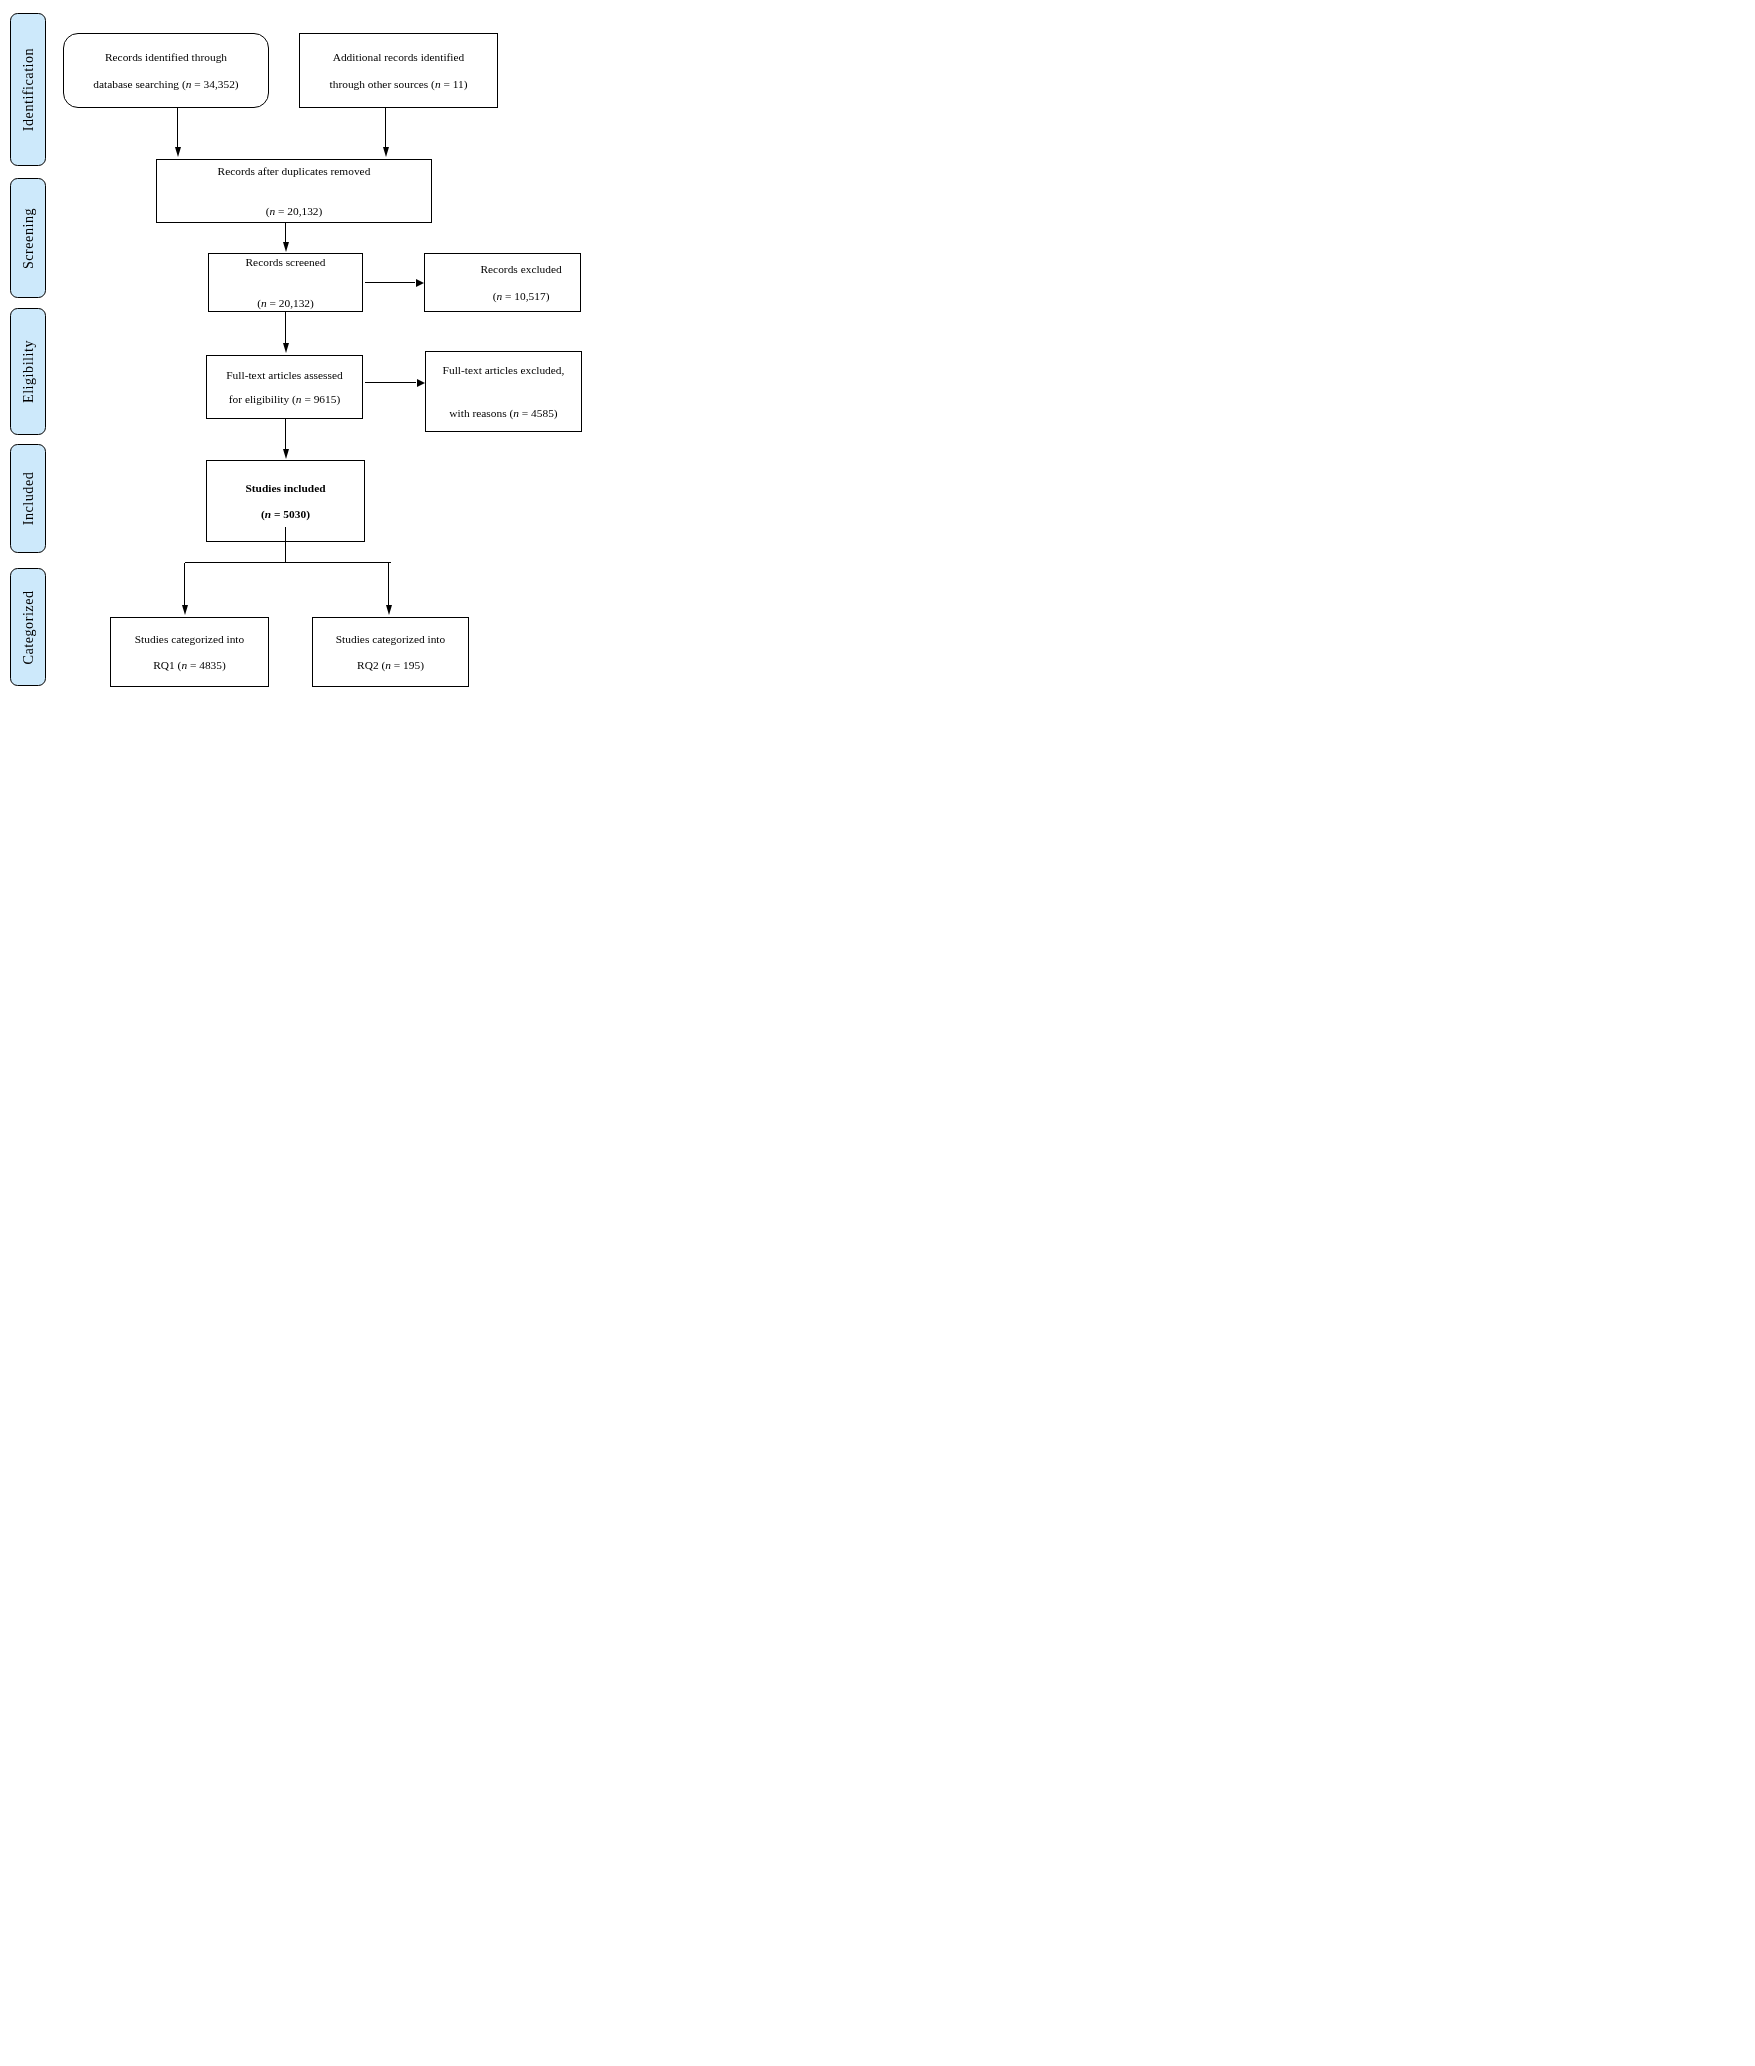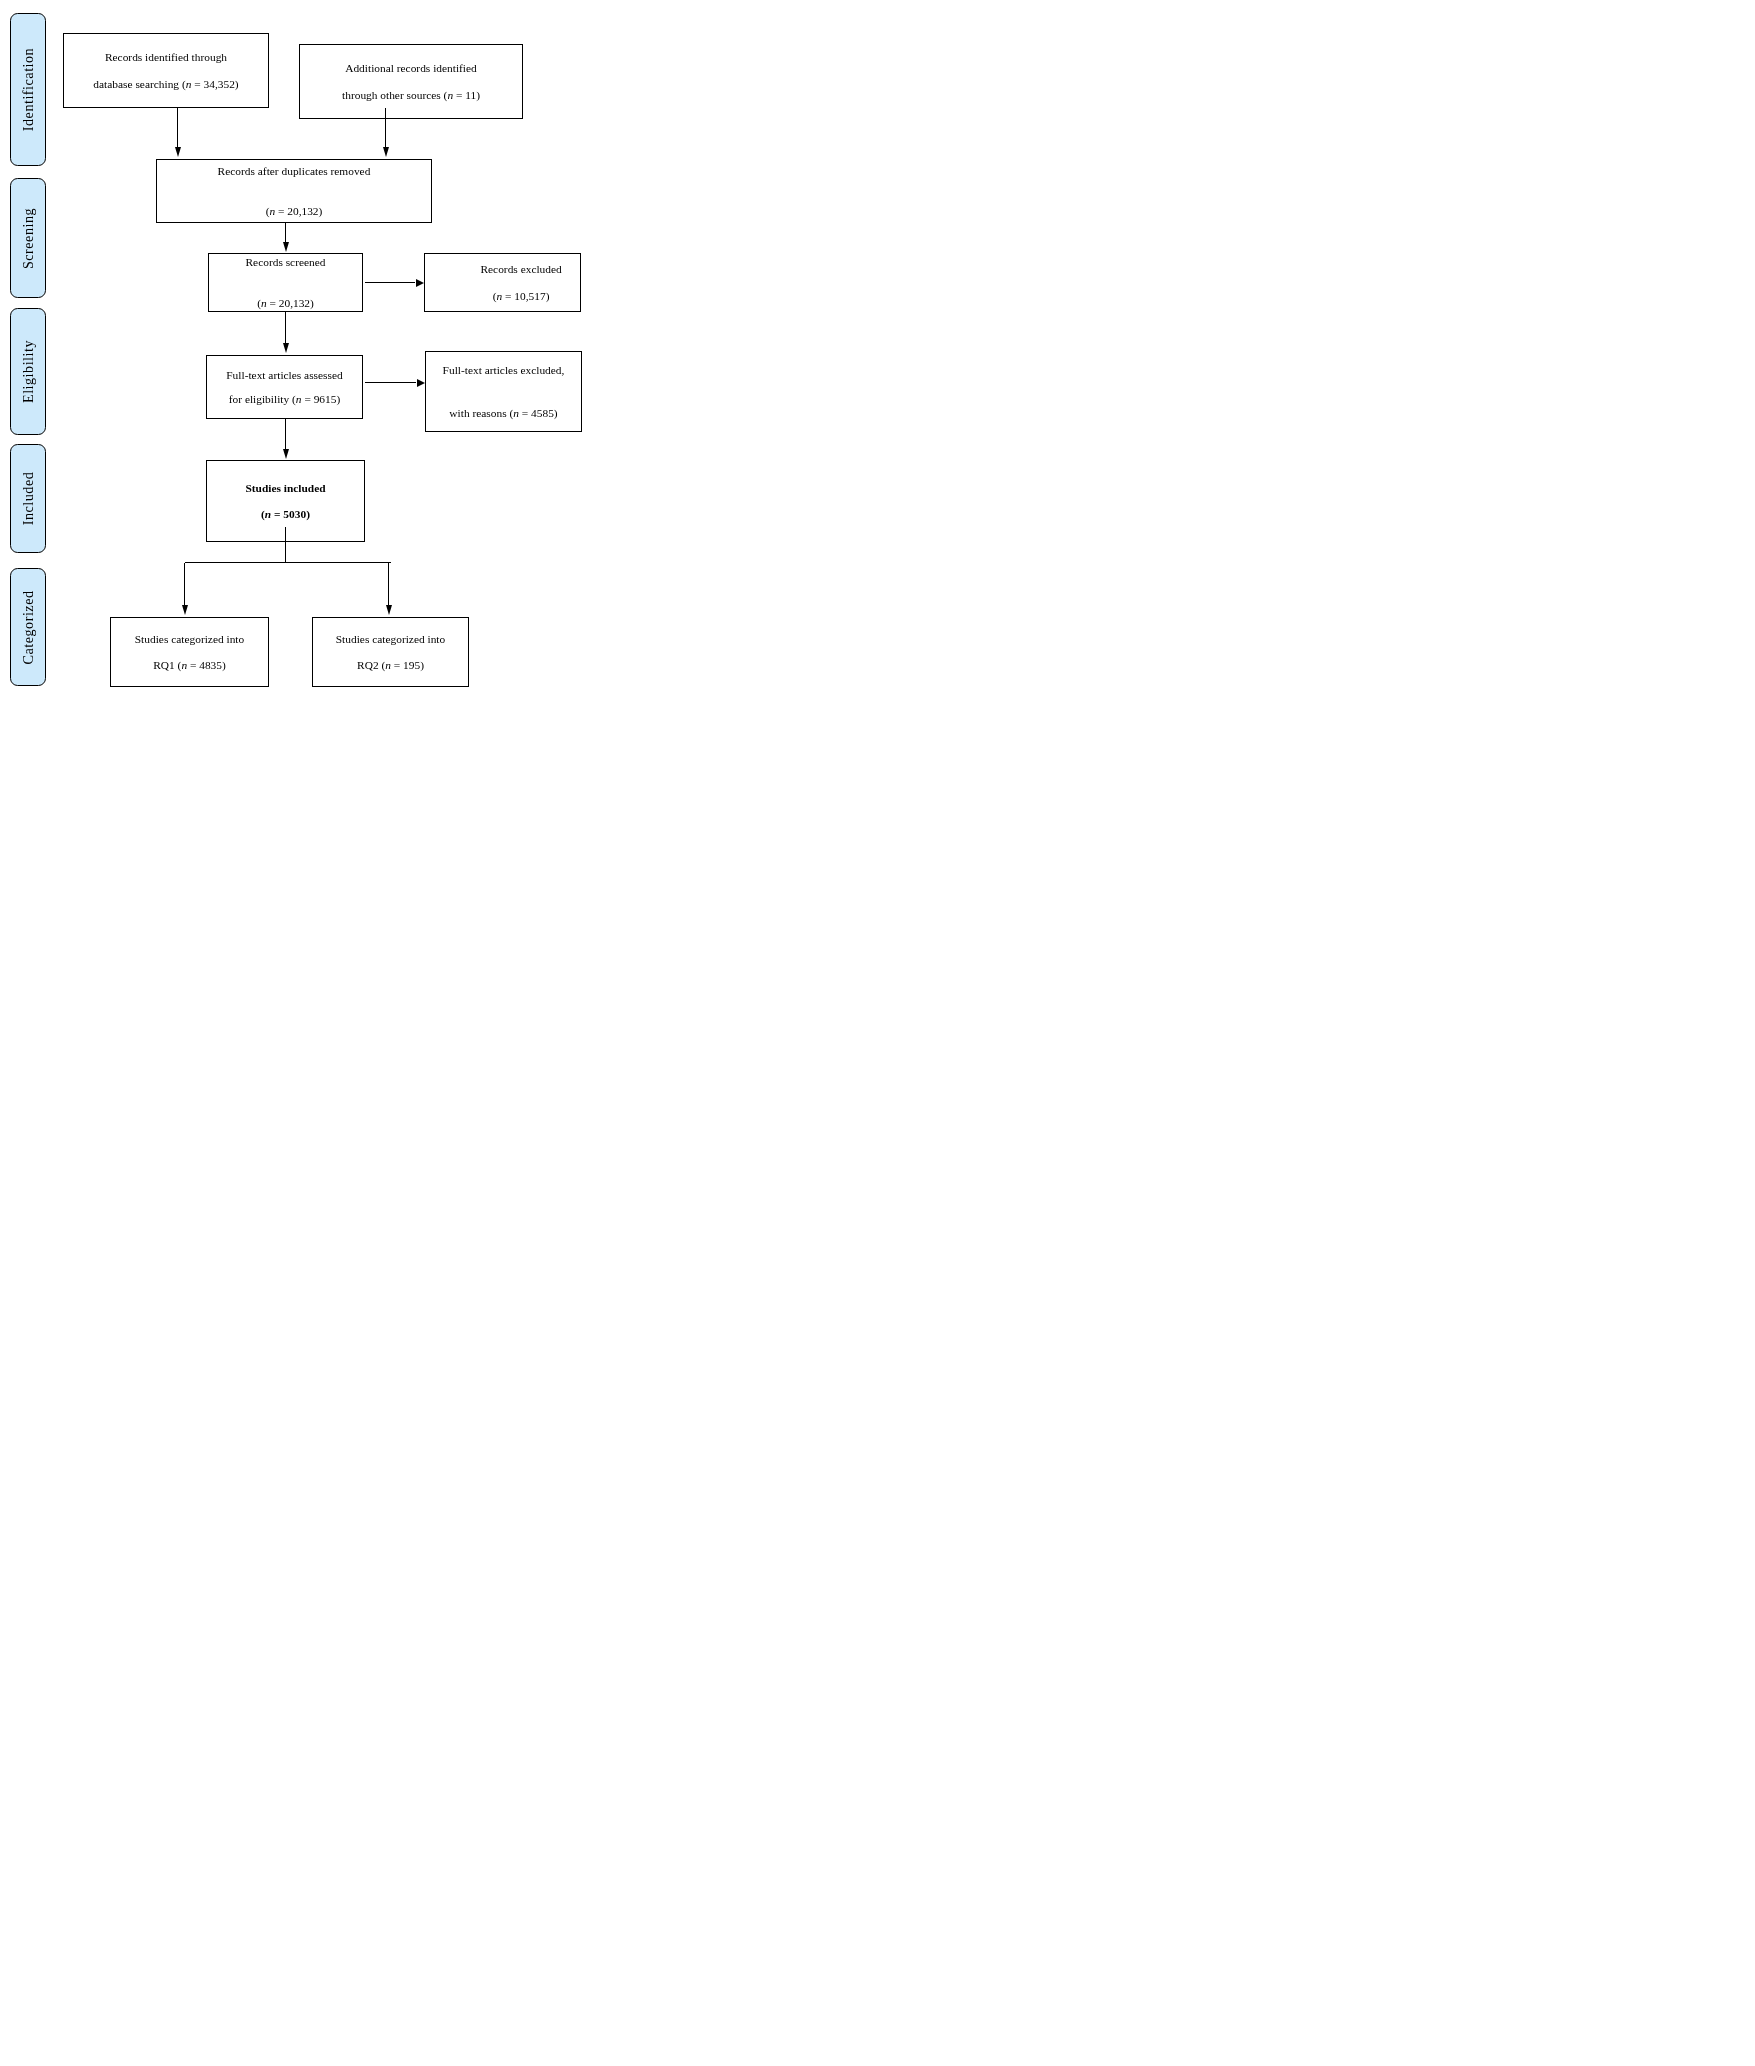--- a/index.html
+++ b/index.html
@@ -87,25 +87,25 @@
   <div class="stage" style="top:308px;height:127px;">
     <span class="stage-text">Eligibility</span>
   </div>
   <div class="stage" style="top:444px;height:109px;">
     <span class="stage-text">Included</span>
   </div>
   <div class="stage" style="top:568px;height:118px;">
     <span class="stage-text">Categorized</span>
   </div>
 
-  <div class="box" style="left:63px;top:33px;width:206px;height:75px;">
+  <div class="box" style="left:63px;top:33px;width:206px;height:75px;border-radius:15px;">
     <div><span>Records identified through</span></div>
     <div><span>database searching (</span><i>n</i><span> = 34,352)</span></div>
   </div>
-  <div class="box" style="left:299px;top:33px;width:224px;height:75px;margin-top:11px;">
+  <div class="box" style="left:299px;top:33px;width:199px;height:75px;">
     <div><span>Additional records identified</span></div>
     <div><span>through other sources (</span><i>n</i><span> = 11)</span></div>
   </div>
 
   <div class="varrow" style="left:177px;top:108px;height:39px;"></div>
   <div class="varrow" style="left:385px;top:108px;height:39px;"></div>
 
   <div class="box" style="left:156px;top:159px;width:276px;height:64px;row-gap:25px;">
     <div><span>Records after duplicates removed</span></div>
     <div><span>(</span><i>n</i><span> = 20,132)</span></div>

